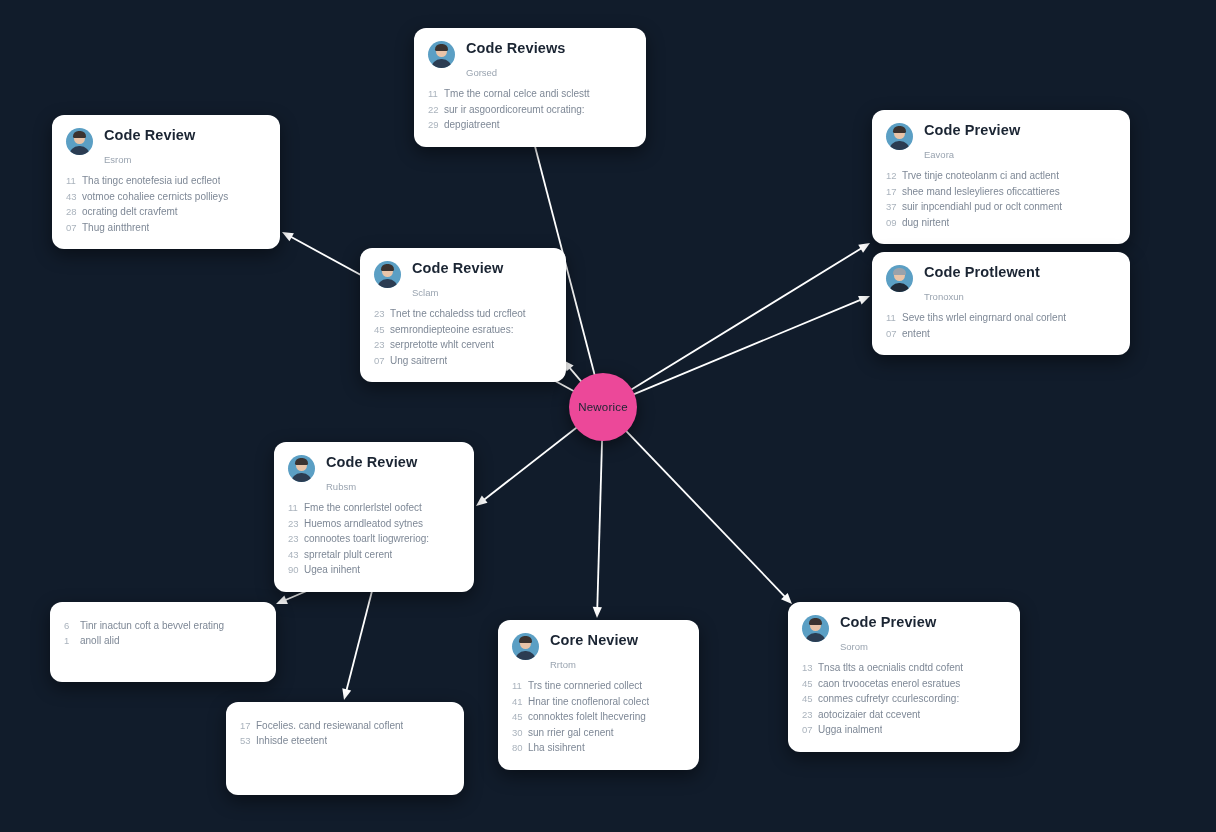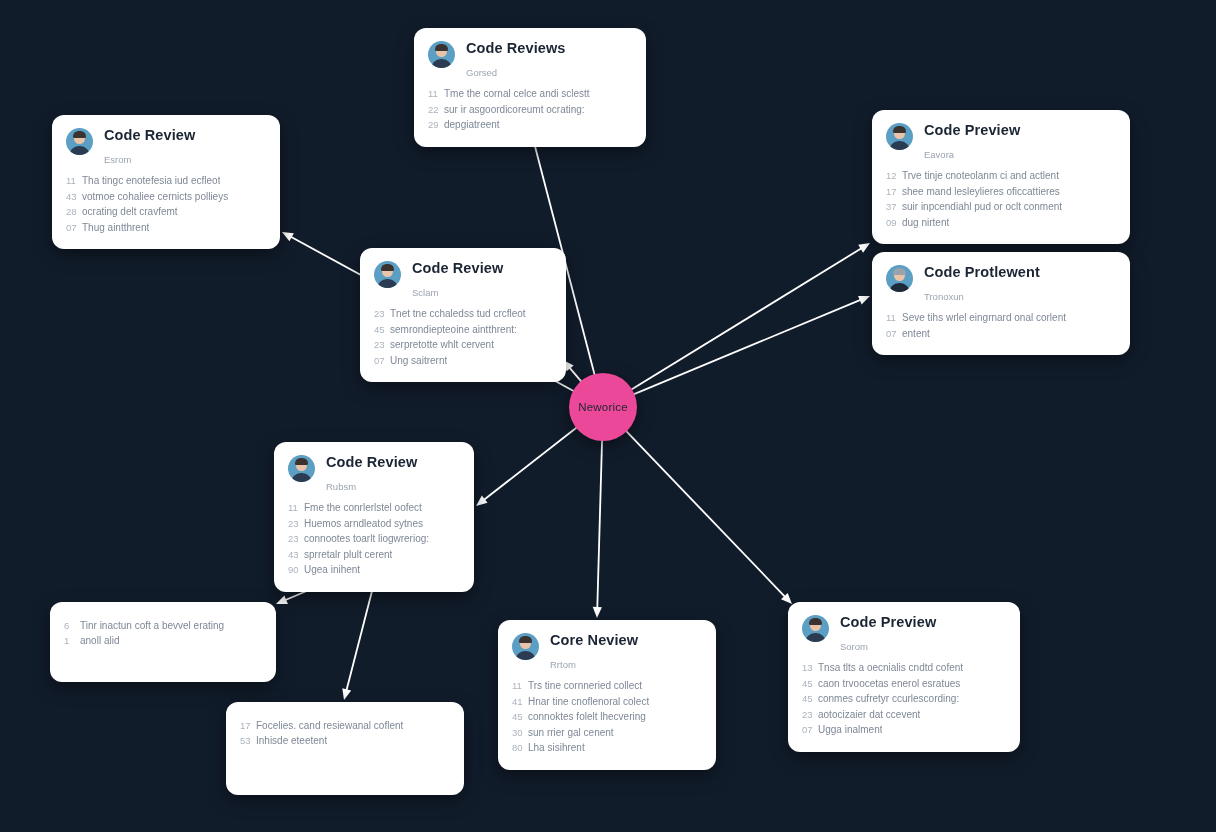--- a/index.html
+++ b/index.html
@@ -306,21 +306,21 @@
             <div class="card-sub">Sclam</div>
           </div>
         </div>
         <div class="rows">
           <div class="row">
             <span class="num">23</span>
             <span class="txt">Tnet tne cchaledss tud crcfleot</span>
           </div>
           <div class="row">
             <span class="num">45</span>
-            <span class="txt">semrondiepteoine aintthrent:</span>
+            <span class="txt">semrondiepteoine esratues:</span>
           </div>
           <div class="row">
             <span class="num">23</span>
             <span class="txt">serpretotte whlt cervent</span>
           </div>
           <div class="row">
             <span class="num">07</span>
             <span class="txt">Ung saitrernt</span>
           </div>
         </div>
@@ -400,21 +400,21 @@
           <div class="row">
             <span class="num">17</span>
             <span class="txt">Focelies. cand resiewanal coflent</span>
           </div>
           <div class="row">
             <span class="num">53</span>
             <span class="txt">Inhisde eteetent</span>
           </div>
         </div>
       </div>
-      <div class="card" style="left: 498px; top: 620px; width: 218px; min-height: 138px;">
+      <div class="card" style="left: 498px; top: 620px; width: 201px; min-height: 138px;">
         <div class="card-head">
           <div class="avatar">
             <div class="body"></div>
             <div class="face"></div>
             <div class="hair"></div>
           </div>
           <div class="head-text">
             <div class="card-title">Core Neview</div>
             <div class="card-sub">Rrtom</div>
           </div>

